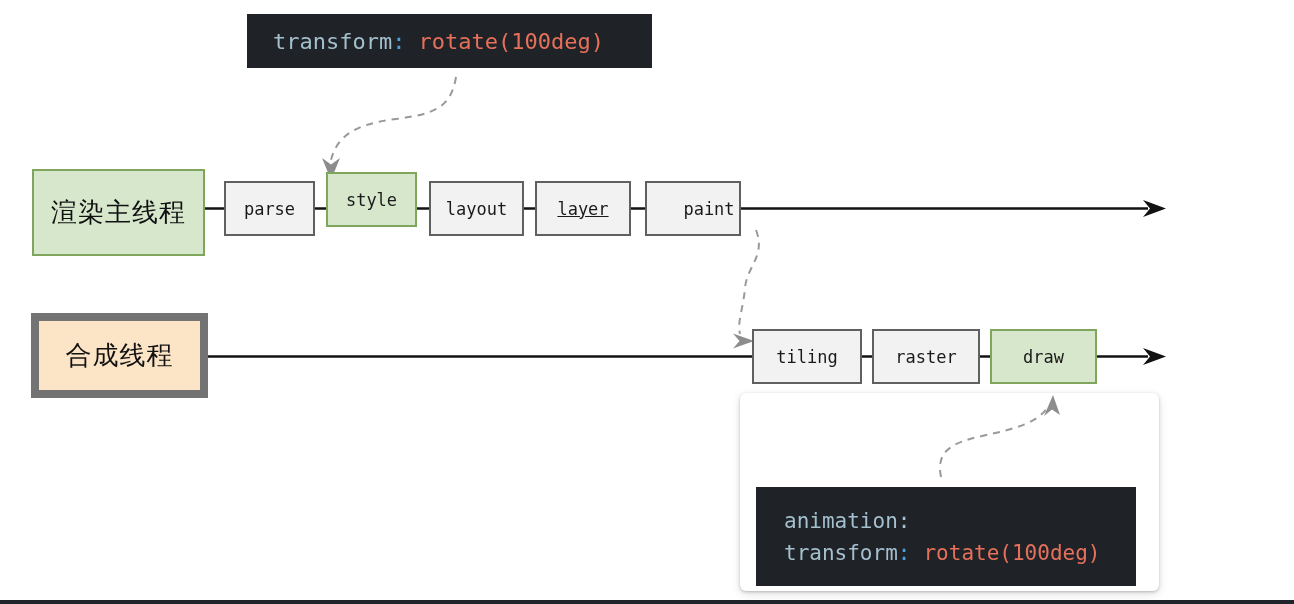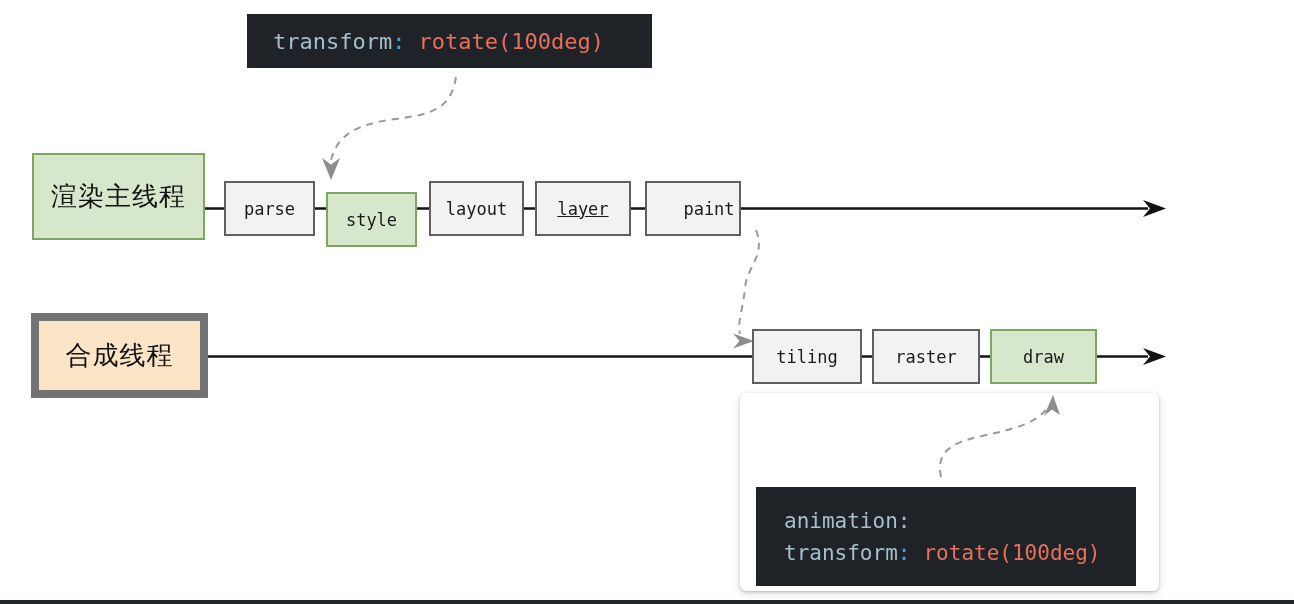--- a/index.html
+++ b/index.html
@@ -32,37 +32,37 @@
 
   
   .thread-label{
     position:absolute;
     display:flex;align-items:center;justify-content:center;
     font-size:26px;color:#111;
     letter-spacing:1px;
     box-sizing:border-box;
     z-index:3;
   }
-  .label-green{left:32px;top:153px;width:173px;height:87px;background:#d6e7cc;border:2px solid #7fa65c;}
+  .label-green{left:32px;top:169px;width:173px;height:87px;background:#d6e7cc;border:2px solid #7fa65c;}
   .label-orange{left:31px;top:313px;width:177px;height:85px;background:#fce5c6;border:8px solid #737373;}
 
   
   .stage{
     position:absolute;
     height:55px;
     display:flex;align-items:center;justify-content:center;
     font-family:"DejaVu Sans Mono","Liberation Mono",monospace;
     font-size:17px;color:#1a1a1a;
     background:#f2f2f2;border:2px solid #606060;
     box-sizing:border-box;
     z-index:3;
   }
   .stage.green{background:#d6e7cc;border-color:#7fa65c;}
   .s-parse {left:224px;top:181px;width:91px;}
-  .s-style {left:326px;top:192px;width:91px;}
+  .s-style {left:326px;top:172px;width:91px;}
   .s-layout{left:429px;top:181px;width:95px;}
   .s-layer {left:535px;top:181px;width:96px;text-decoration:underline;}
   .s-paint {left:645px;top:181px;width:96px;padding-left:32px;}
   .s-tiling{left:752px;top:329px;width:110px;}
   .s-raster{left:872px;top:329px;width:108px;}
   .s-draw  {left:990px;top:329px;width:107px;}
 
   
   .card{
     position:absolute;

